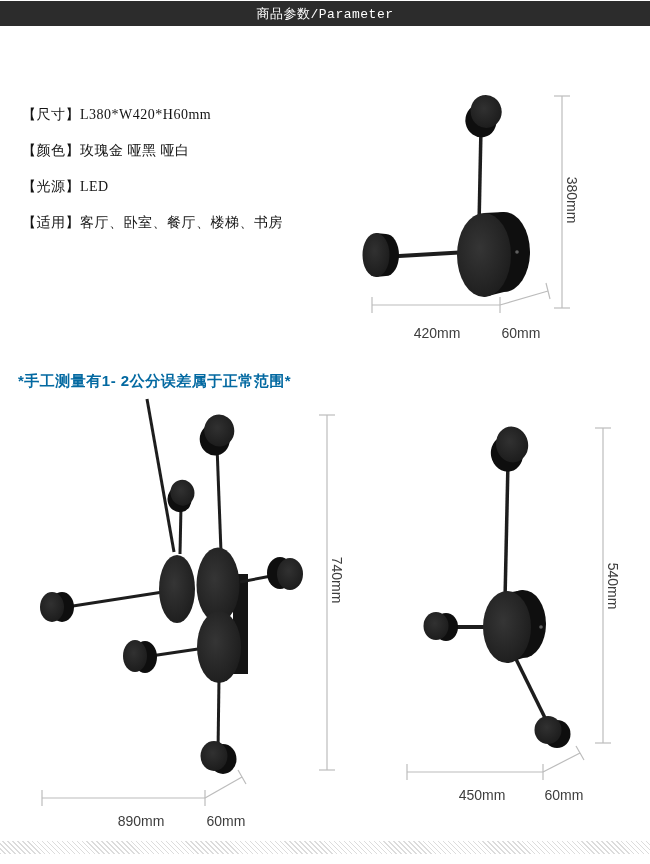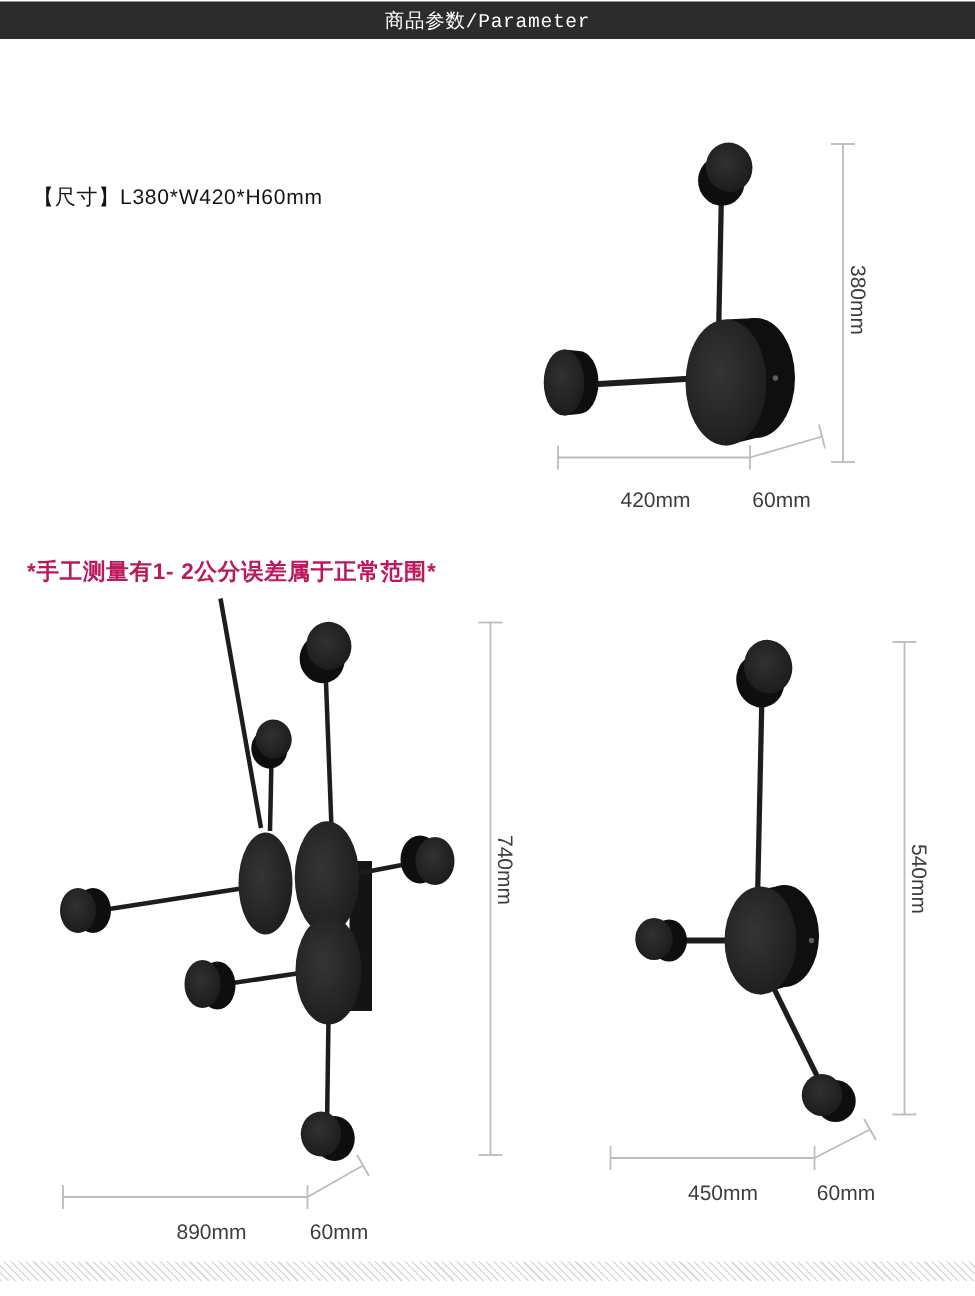--- a/index.html
+++ b/index.html
@@ -2,45 +2,48 @@
 <html><head>
 <meta charset="utf-8">
 <style>
   html,body{margin:0;padding:0;background:#ffffff;}
   .page{position:relative;width:650px;height:864px;background:#ffffff;overflow:hidden;
         font-family:"Liberation Sans","DejaVu Sans",sans-serif;}
   .topbar{position:absolute;top:1px;left:0;right:0;height:25px;background:#2c2c2c;
           display:flex;align-items:center;justify-content:center;}
   .topbar span{color:#ffffff;font-size:13px;letter-spacing:.5px;
                font-family:"Liberation Mono","DejaVu Sans Mono",monospace;}
-  .specs{position:absolute;left:22px;top:120px;width:330px;}
+  .specs{position:absolute;left:22px;top:104px;width:330px;font-family:Liberation Serif, serif;}
   .spec-row{font-size:14px;color:#141414;line-height:22px;margin-bottom:14px;white-space:nowrap;}
   .spec-label{letter-spacing:.5px;}
   .spec-value{letter-spacing:.5px;}
   .note{position:absolute;left:18px;top:372px;font-size:15px;font-weight:bold;
-        color:#be185d;letter-spacing:.5px;white-space:nowrap;}
+        color:#0369a1;letter-spacing:.5px;white-space:nowrap;}
   svg.diagrams{position:absolute;left:0;top:0;}
   svg .dim-line{stroke:#bcbcbc;stroke-width:1.2;fill:none;}
   svg .rod{stroke:#1d1d1d;fill:none;}
   svg text.dim-label{fill:#3d3d3d;font-size:14px;
         font-family:"Liberation Sans","DejaVu Sans",sans-serif;}
   .hatch{position:absolute;left:0;top:841px;height:13px;right:0;
          background:repeating-linear-gradient(45deg,#dcdcdc 0px,#dcdcdc 1px,#ffffff 1px,#ffffff 3.5px);}
 </style>
 </head>
 <body>
 
 <div class="page">
 
   <header class="topbar">
     <span>商品参数/Parameter</span>
   </header>
 
   <div class="specs">
     <div class="spec-row"><span class="spec-label">【尺寸】</span><span class="spec-value">L380*W420*H60mm</span></div>
+    <div class="spec-row"><span class="spec-label">【颜色】</span><span class="spec-value">玫瑰金 哑黑 哑白</span></div>
+    <div class="spec-row"><span class="spec-label">【光源】</span><span class="spec-value">LED</span></div>
+    <div class="spec-row"><span class="spec-label">【适用】</span><span class="spec-value">客厅、卧室、餐厅、楼梯、书房</span></div>
   </div>
 
   <div class="note">*手工测量有1- 2公分误差属于正常范围*</div>
 
   <svg class="diagrams" width="650" height="864" viewBox="0 0 650 864">
     <defs>
       <radialGradient id="discGrad" cx="42%" cy="42%" r="70%">
         <stop offset="0%" stop-color="#353535"></stop>
         <stop offset="65%" stop-color="#242424"></stop>
         <stop offset="100%" stop-color="#1a1a1a"></stop>

